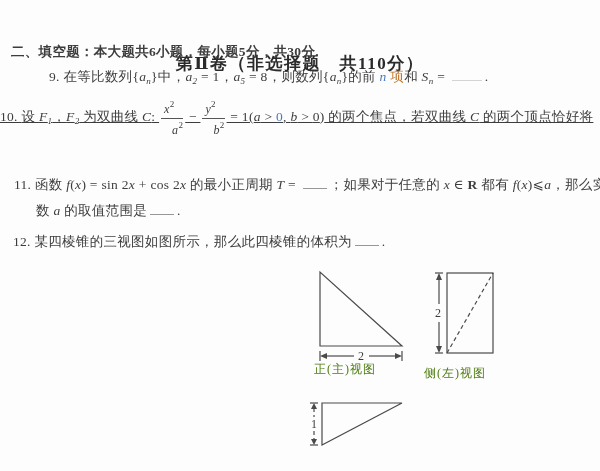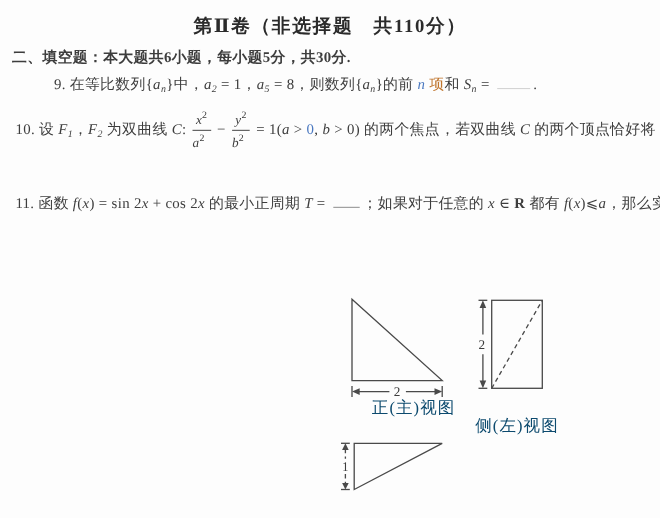--- a/index.html
+++ b/index.html
@@ -1,62 +1,68 @@
 <!DOCTYPE html>
 <html><head>
 <meta charset="utf-8">
 <style>
   html,body{margin:0;padding:0;background:#ffffff;}
   #paper{
     position:relative;width:600px;height:471px;background:#fdfdfd;overflow:hidden;
     font-family:"Liberation Serif","DejaVu Serif",serif;color:#3d3d3d;
   }
   .line{position:absolute;white-space:nowrap;font-size:13.5px;letter-spacing:.3px;}
-  .title{font-weight:bold;font-size:17px;color:#2b2b2b;width:600px;text-align:center;letter-spacing:1.5px;}
+  .title{font-weight:bold;font-size:17px;color:#2b2b2b;width:600px;text-align:center;letter-spacing:1.5px;margin-top:40px;}
   .bold{font-weight:bold;}
   .mi{font-style:italic;font-family:"Liberation Serif","DejaVu Serif",serif;}
   .sub{font-size:9px;vertical-align:-3px;font-style:italic;}
   .sup{font-size:9px;vertical-align:6px;}
   .blue{color:#4a78c0;}
   .orange{color:#c0762e;}
   .frac{display:inline-block;vertical-align:middle;text-align:left;font-size:12px;line-height:1.15;margin:0 2px;}
   .frac .fnum{display:block;border-bottom:1px solid #555;padding:0 3px 1px;}
-  .frac .fden{display:block;padding-top:1px;}
+  .frac .fden{display:block;padding-top:1px;margin-left:11px;}
   .blank{display:inline-block;width:24px;height:13px;border-bottom:1px solid #979797;margin:0 3px;vertical-align:baseline;}
   .blank.faint{border-bottom-color:#d4d4d4;width:30px;}
-  .fig-label{position:absolute;font-size:15px;color:#0c4a6e;text-align:right;letter-spacing:1px;}
+  .fig-label{position:absolute;font-size:12px;color:#4d7c0f;text-align:left;letter-spacing:1px;}
   svg{position:absolute;overflow:visible;}
   .stroke{stroke:#4a4a4a;stroke-width:1.2;fill:none;}
   .dash{stroke-dasharray:4 3;}
   .arrow{fill:#4a4a4a;stroke:none;}
   .dimtext{font-size:12px;fill:#3d3d3d;font-family:"Liberation Serif","DejaVu Serif",serif;}
 </style>
 </head>
 <body>
 
 <div id="paper">
 
   <div class="line title" style="top:12px;left:0;">第Ⅱ卷（非选择题　共110分）</div>
 
   <div class="line bold" style="top:43px;left:11px;">二、填空题：本大题共6小题，每小题5分，共30分.</div>
 
   <div class="line" style="top:67px;left:9px;margin-left:40px;">
     <span>9. </span><span>在等比数列{</span><span class="mi">a</span><span class="sub">n</span><span>}中，</span><span class="mi">a</span><span class="sub">2</span><span> = 1，</span><span class="mi">a</span><span class="sub">5</span><span> = 8，</span><span>则数列{</span><span class="mi">a</span><span class="sub">n</span><span>}的前 </span><span class="mi blue">n</span><span class="orange"> 项</span><span>和 </span><span class="mi">S</span><span class="sub">n</span><span> = </span><span class="blank faint"></span><span>.</span>
   </div>
 
-  <div class="line" style="top:99px;left:14px;">
+  <div class="line" style="top:99px;left:0;text-decoration:underline;">
     <span>10. </span><span>设 </span><span class="mi">F</span><span class="sub">1</span><span>，</span><span class="mi">F</span><span class="sub">2</span><span> 为双曲线 </span><span class="mi">C</span><span>: </span><span class="frac"><span class="fnum"><span class="mi">x</span><span class="sup">2</span></span><span class="fden"><span class="mi">a</span><span class="sup">2</span></span></span><span> − </span><span class="frac"><span class="fnum"><span class="mi">y</span><span class="sup">2</span></span><span class="fden"><span class="mi">b</span><span class="sup">2</span></span></span><span> = 1(</span><span class="mi">a</span><span> &gt; </span><span class="blue">0</span><span>, </span><span class="mi">b</span><span> &gt; </span><span>0</span><span>)</span><span> 的两个焦点，若双曲线 </span><span class="mi">C</span><span> 的两个顶点恰好将</span>
   </div>
 
 
   <div class="line" style="top:175px;left:14px;">
     <span>11. </span><span>函数 </span><span class="mi">f</span><span>(</span><span class="mi">x</span><span>) = sin 2</span><span class="mi">x</span><span> + cos 2</span><span class="mi">x</span><span> 的最小正周期 </span><span class="mi">T</span><span> = </span><span class="blank"></span><span>；</span><span>如果对于任意的 </span><span class="mi">x</span><span> ∈ </span><span class="bold">R</span><span> 都有 </span><span class="mi">f</span><span>(</span><span class="mi">x</span><span>)</span><span>⩽</span><span class="mi">a</span><span>，那么实</span>
   </div>
 
+  <div class="line" style="top:201px;left:36px;">
+    <span>数 </span><span class="mi">a</span><span> 的取值范围是</span><span class="blank"></span><span>.</span>
+  </div>
 
+  <div class="line" style="top:232px;left:13px;">
+    <span>12. </span><span>某四棱锥的三视图如图所示，那么此四棱锥的体积为</span><span class="blank"></span><span>.</span>
+  </div>
 
   <svg style="left:314px;top:266px;" width="100" height="100" viewBox="0 0 100 100">
     <g>
       <polygon class="stroke" points="6,6 6,80 88,80"></polygon>
     </g>
     <g>
       <line class="stroke" x1="6" y1="85" x2="6" y2="95"></line>
       <line class="stroke" x1="88" y1="85" x2="88" y2="95"></line>
       <line class="stroke" x1="11" y1="90" x2="40" y2="90"></line>
       <line class="stroke" x1="55" y1="90" x2="84" y2="90"></line>
@@ -75,21 +81,21 @@
     <g>
       <line class="stroke" x1="3" y1="7" x2="11" y2="7"></line>
       <line class="stroke" x1="3" y1="87" x2="11" y2="87"></line>
       <line class="stroke" x1="7" y1="13" x2="7" y2="38"></line>
       <line class="stroke" x1="7" y1="56" x2="7" y2="81"></line>
       <polygon class="arrow" points="7,7 4,14 10,14"></polygon>
       <polygon class="arrow" points="7,87 4,80 10,80"></polygon>
       <text class="dimtext" x="3" y="51">2</text>
     </g>
   </svg>
-  <div class="fig-label" style="left:424px;top:378px;width:84px;">侧(左)视图</div>
+  <div class="fig-label" style="left:424px;top:365px;width:84px;">侧(左)视图</div>
 
   <svg style="left:306px;top:395px;" width="100" height="58" viewBox="0 0 100 58">
     <g>
       <polygon class="stroke" points="16,8 96,8 16,50"></polygon>
     </g>
     <g>
       <line class="stroke" x1="4" y1="8" x2="12" y2="8"></line>
       <line class="stroke" x1="4" y1="50" x2="12" y2="50"></line>
       <line class="stroke dash" x1="8" y1="13" x2="8" y2="22"></line>
       <line class="stroke dash" x1="8" y1="36" x2="8" y2="45"></line>

